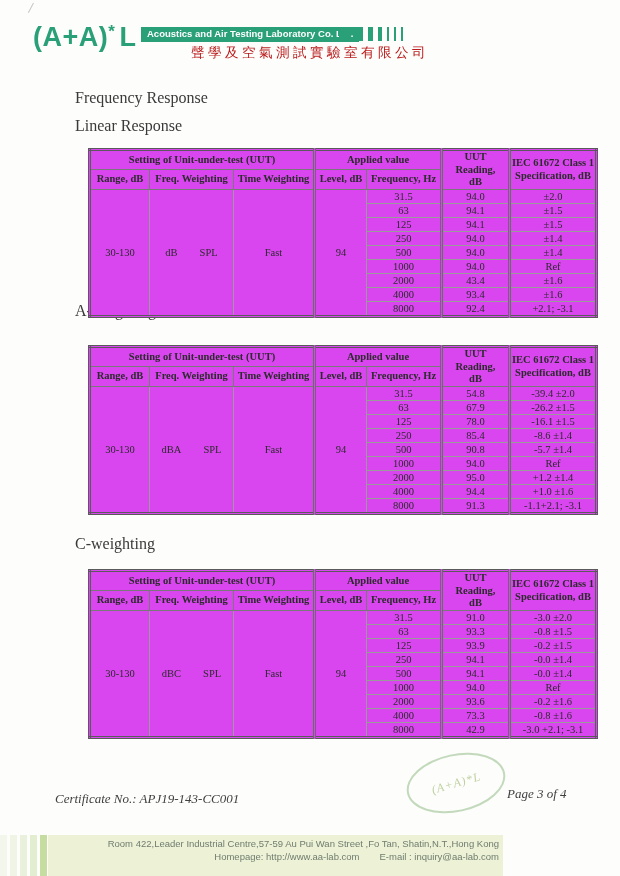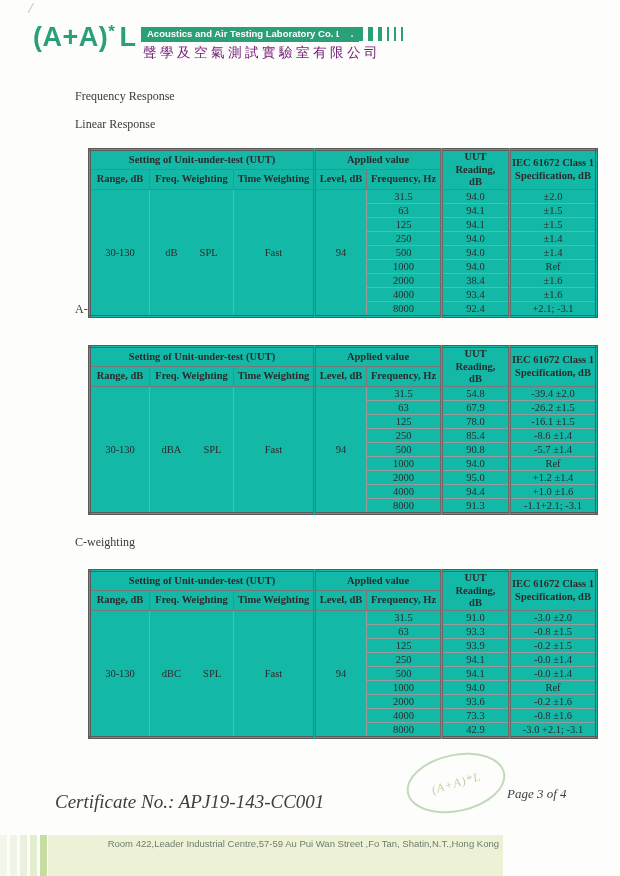--- a/index.html
+++ b/index.html
@@ -12,33 +12,33 @@
   .logo-text{position:absolute;left:33px;top:22px;font-family:"Liberation Sans",sans-serif;
              font-weight:bold;font-size:27px;letter-spacing:.5px;}
   .logo-text sup{font-size:17px;vertical-align:9px;}
   .badge{position:absolute;left:141px;top:27px;font-family:"Liberation Sans",sans-serif;
          font-weight:bold;font-size:9.5px;color:#fff;padding:2px 6px 3px 6px;line-height:1;}
   .brand-bars{position:absolute;left:339px;top:27px;display:flex;align-items:stretch;gap:5px;height:14px;}
   .brand-bars i{display:block;}
   .company-zh{position:absolute;left:143px;top:44px;font-size:13.5px;letter-spacing:3.5px;
               font-family:"DejaVu Sans",sans-serif;}
   
-  .doc-title{position:absolute;font-size:12px;color:#3a3a3a;text-align:center;}
+  .doc-title{position:absolute;font-size:16px;color:#3a3a3a;text-align:center;}
   
   .resp-table{position:absolute;left:88px;}
   table.rt{border-collapse:collapse;table-layout:fixed;width:507px;color:#2b2b2b;
-           border:3px double #5a5a5a;background:#14b8a6;}
+           border:3px double #5a5a5a;background:#d946ef;}
   table.rt th{font-family:"Liberation Serif",serif;font-weight:bold;font-size:10.5px;
               border:1px solid #787878;height:16px;padding:0 1px;line-height:1.2;text-align:center;}
   table.rt td{font-family:"Liberation Serif",serif;font-size:10.5px;text-align:center;
               border:1px solid #9a9a9a;height:13px;padding:0 1px;}
   table.rt .sep{border-left:3px double #6a6a6a;}
   .fw{display:flex;justify-content:center;gap:22px;}
   
-  .certificate{position:absolute;left:55px;top:791px;font-style:italic;font-size:19px;color:#3f3f3f;}
+  .certificate{position:absolute;left:55px;top:791px;font-style:italic;font-size:13px;color:#3f3f3f;}
   .page-label{position:absolute;left:507px;top:786px;font-style:italic;font-size:13px;color:#3f3f3f;font-family:Liberation Serif, serif;}
   .stamp{position:absolute;left:406px;top:754px;width:96px;height:54px;border-radius:50%;
          border:2px solid rgba(146,188,134,.55);transform:rotate(-12deg);
          display:flex;align-items:center;justify-content:center;}
   .stamp span{font-style:italic;font-size:12px;color:rgba(150,180,105,.6);transform:rotate(-4deg);
               letter-spacing:1px;}
   .footer-block{position:absolute;left:48px;top:835px;width:455px;height:45px;background:#edf2d6;
                 font-family:"Liberation Sans",sans-serif;font-size:9.5px;color:#6f7c6f;
                 padding-top:3px;box-sizing:border-box;}
   .footer-block .fl{display:flex;line-height:12.5px;padding-right:4px;}
@@ -57,21 +57,21 @@
   <div class="badge" style="background: rgb(41, 160, 119);">Acoustics and Air Testing Laboratory Co. Ltd.</div>
   <div class="brand-bars">
       <i style="width: 12px; background: rgb(41, 160, 119);"></i>
       <i style="width: 7px; background: rgb(41, 160, 119);"></i>
       <i style="width: 5px; background: rgb(41, 160, 119);"></i>
       <i style="width: 3.5px; background: rgb(41, 160, 119);"></i>
       <i style="width: 2.5px; background: rgb(41, 160, 119);"></i>
       <i style="width: 2px; background: rgb(41, 160, 119);"></i>
       <i style="width: 1.5px; background: rgb(41, 160, 119);"></i>
     </div>
-  <div class="company-zh" style="color: #701a75;">聲學及空氣測試實驗室有限公司</div>
+  <div class="company-zh" style="color: #b91c1c; margin-left: 48px;">聲學及空氣測試實驗室有限公司</div>
 
   <div class="doc-title" style="left:75px;top:89px">Frequency Response</div>
   <div class="doc-title" style="left:75px;top:117px">Linear Response</div>
   <div class="doc-title" style="left:75px;top:302px">A-weighting</div>
   <div class="doc-title" style="left:75px;top:535px">C-weighting</div>
 
   <div class="resp-table" style="top:148px">
       <table class="rt">
     <colgroup>
           <col style="width:60px">
@@ -132,21 +132,21 @@
       <td class="sep">94.0</td>
       <td class="sep">±1.4</td>
           </tr>
           <tr>
       <td>1000</td>
       <td class="sep">94.0</td>
       <td class="sep">Ref</td>
           </tr>
           <tr>
       <td>2000</td>
-      <td class="sep">38.4</td>
+      <td class="sep">43.4</td>
       <td class="sep">±1.6</td>
           </tr>
           <tr>
       <td>4000</td>
       <td class="sep">93.4</td>
       <td class="sep">±1.6</td>
           </tr>
           <tr>
       <td>8000</td>
       <td class="sep">92.4</td>
@@ -334,15 +334,19 @@
       <i style="background: rgba(184, 212, 140, 0.14);"></i>
       <i style="background: rgba(184, 212, 140, 0.2);"></i>
       <i style="background: rgba(184, 212, 140, 0.28);"></i>
       <i style="background: rgba(184, 212, 140, 0.38);"></i>
       <i style="background: rgba(184, 212, 140, 0.8);"></i>
     </div>
   <div class="footer-block">
     <div class="fl">
         <span style="margin-left:auto">Room 422,Leader Industrial Centre,57-59 Au Pui Wan Street ,Fo Tan, Shatin,N.T.,Hong Kong</span>
       </div>
+    <div class="fl">
+        <span style="margin-left:auto">Homepage: http://www.aa-lab.com</span>
+                    <span style="margin-left:20px">E-mail : inquiry@aa-lab.com</span>
+      </div>
   </div>
 
 </div>
 
 </body></html>

